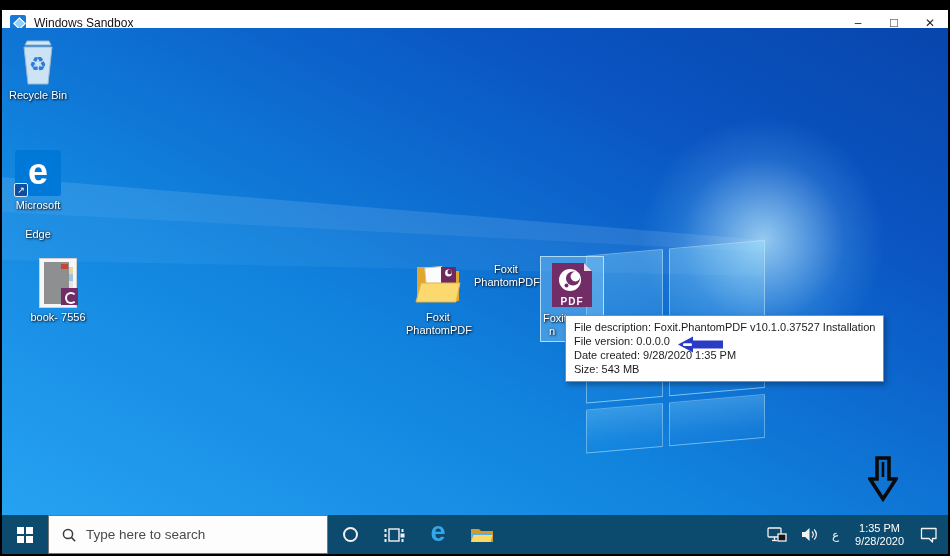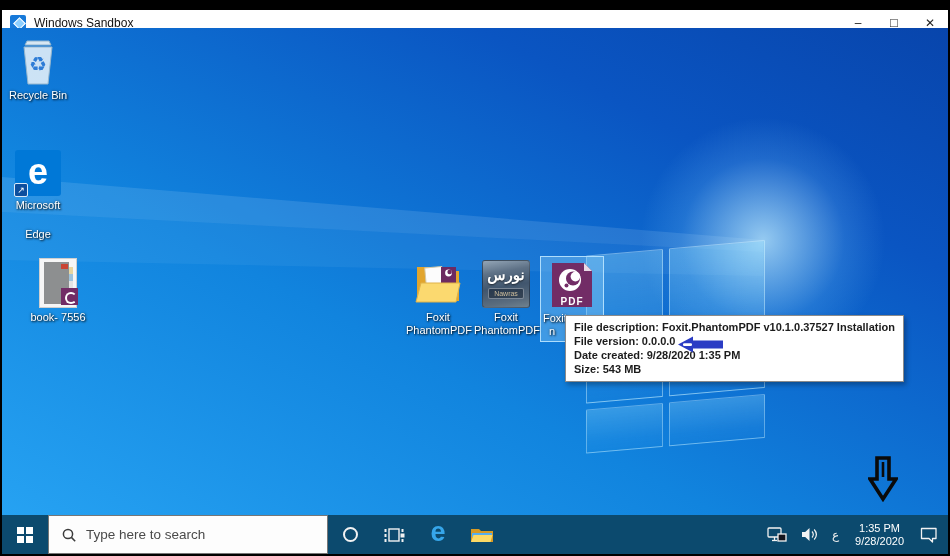--- a/index.html
+++ b/index.html
@@ -73,21 +73,21 @@
                  overflow:hidden; }
   .nawras-title { font-size:15px; font-weight:bold; color:#fff; margin-top:5px; text-shadow:0 1px 2px rgba(0,0,0,.6); }
   .nawras-badge { width:36px; height:11px; margin:4px auto 0; background:rgba(12,22,38,.45);
                   border:1px solid rgba(185,195,205,.55); border-radius:2px;
                   font-size:7px; line-height:9px; color:#cdbd9c; }
 
   
   .tooltip { position:absolute; left:563px; top:287px; z-index:50; background:#fff;
              border:1px solid #8a8a8a; box-shadow:2px 3px 5px rgba(0,0,0,.3);
              padding:4px 8px 5px 8px; font-size:11px; line-height:14px; color:#1c1c1c; white-space:nowrap; }
-  .tooltip span { display:block;font-weight:bold; }
+  .tooltip span { display:block; }
 
   .anno-blue-arrow  { position:absolute; left:676px; top:308px; z-index:60; }
   .anno-black-arrow { position:absolute; left:866px; top:428px; z-index:10; }
 
   
   .taskbar { position:absolute; left:2px; top:515px; width:946px; height:39px; background:#0c4a6e;
              display:flex; align-items:center; color:#fff; }
   .tb-start { width:46px; height:100%; display:flex; align-items:center; justify-content:center; }
   .win-logo { width:16px; height:16px; display:grid; grid-template-columns:7px 7px; grid-template-rows:7px 7px; gap:2px; }
   .win-logo div { background:#fff; }
@@ -171,24 +171,20 @@
           <circle cx="34.5" cy="13" r="3.4" fill="#fff"></circle>
           <circle cx="35.6" cy="12" r="2.2" fill="#6d2a61"></circle>
           <path d="M2,42 L7,23 h39 l-4,19 z" fill="#fbd96f" stroke="#e0b34a" stroke-width="1"></path>
         </svg>
       </div>
       <div class="d-label">Foxit</div>
       <div class="d-label" style="margin-top:0;">PhantomPDF</div>
     </div>
 
     <div class="d-icon nawras">
-      <div class="nawras-tile">
-        <div class="nawras-title">نورس</div>
-        <div class="nawras-badge">Nawras</div>
-      </div>
       <div class="d-label">Foxit</div>
       <div class="d-label" style="margin-top:0;">PhantomPDF</div>
     </div>
 
     <div class="d-icon fsetup">
       <div class="d-glyph">
         <svg width="44" height="48" viewBox="0 0 44 48">
           <path d="M2,2 h32 l8,8 v36 h-40 z" fill="#722c66"></path>
           <path d="M34,2 l8,8 h-8 z" fill="#e9d9e6"></path>
           <circle cx="20" cy="19" r="11" fill="#fff"></circle>

